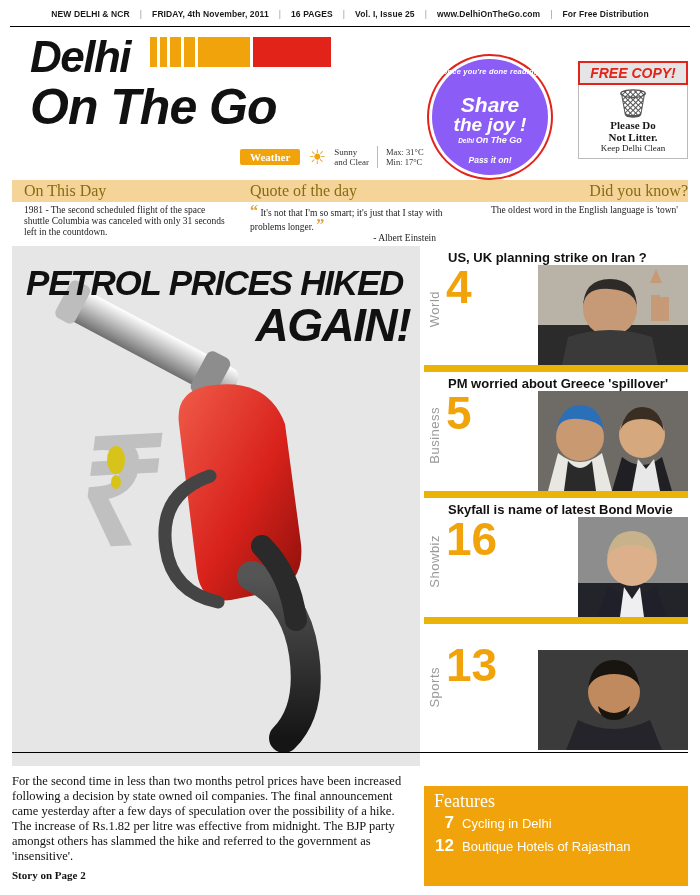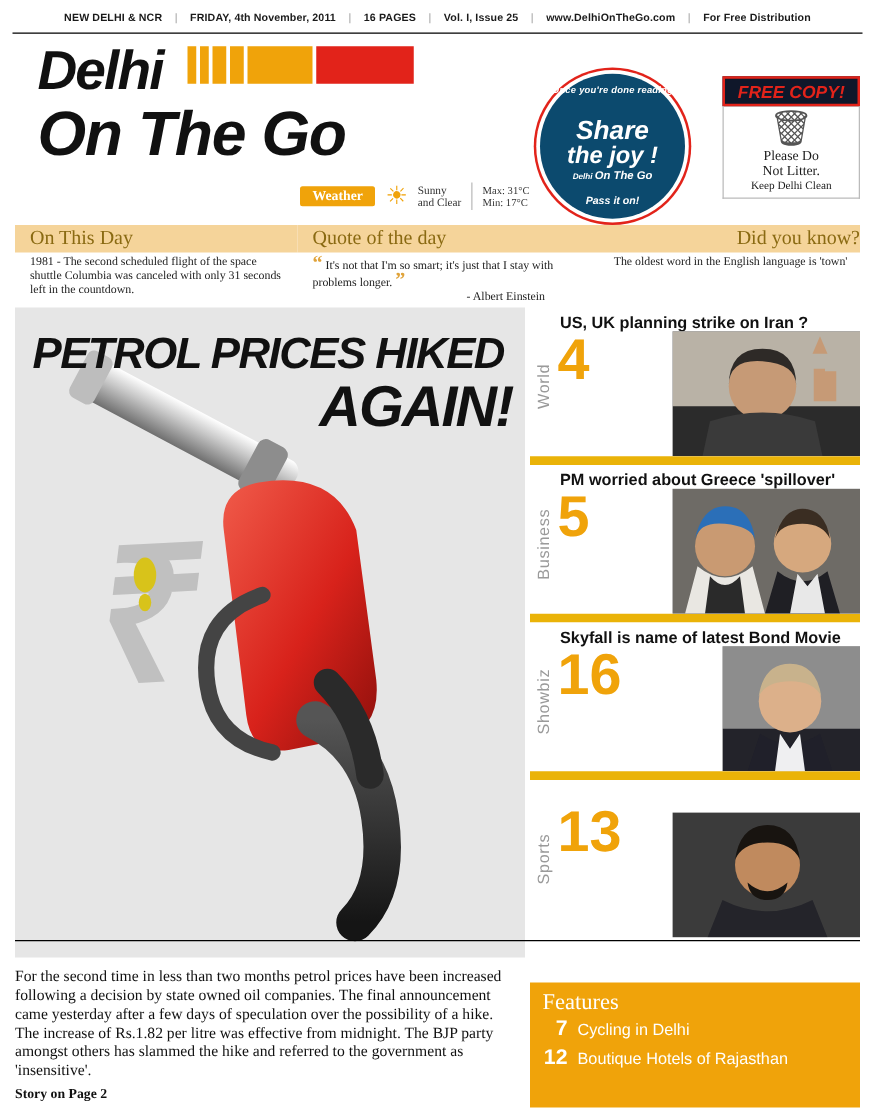--- a/index.html
+++ b/index.html
@@ -53,21 +53,21 @@
     font-size:50px; line-height:52px;
     color:#111;
     letter-spacing:-1px;
     margin-top:2px;
   }
 
   
   .stamp {
     position:absolute; left:432px; top:32px;
     width:116px; height:116px; border-radius:50%;
-    background:#0c4a6e; color:#fff;
+    background:#8b5cf6; color:#fff;
     display:flex; flex-direction:column; align-items:center; justify-content:center;
     text-align:center;
     box-shadow:0 0 0 3px #fff, 0 0 0 5px #e2231a;
   }
   .stamp .arc-top {
     position:absolute; top:8px; left:0; right:0;
     font-family:"Liberation Sans", sans-serif;
     font-size:7.5px; font-weight:bold; font-style:italic;
     letter-spacing:.2px;
   }
@@ -93,29 +93,29 @@
 
   
   .freecopy {
     position:absolute; right:12px; top:34px;
     width:110px;
   }
   .freecopy .label {
     border:2px solid #e2231a; color:#e2231a;
     font-family:"Liberation Sans", sans-serif;
     font-weight:bold; font-style:italic; font-size:14px;
-    text-align:center; padding:2px 0; background:#0f172a;
+    text-align:center; padding:2px 0; background:#e5e5e5;
   }
   .litter {
     border:1px solid #bbb; border-top:none;
     padding:4px 2px 4px 2px; text-align:center;
     font-family:"Liberation Serif", serif;
   }
   .litter .bin { font-size:28px; line-height:30px; color:#555; }
-  .litter .l1 { font-size:11px; line-height:12px; }
+  .litter .l1 { font-size:11px; line-height:12px;font-weight:bold; }
   .litter .l2 { font-size:9px; line-height:11px; }
 
   
   .weather {
     position:absolute; left:240px; top:146px;
     display:flex; align-items:center; gap:8px;
     font-family:Liberation Serif, serif;
   }
   .weather .wlabel {
     background:#f0a30a; color:#fff; font-weight:bold;

